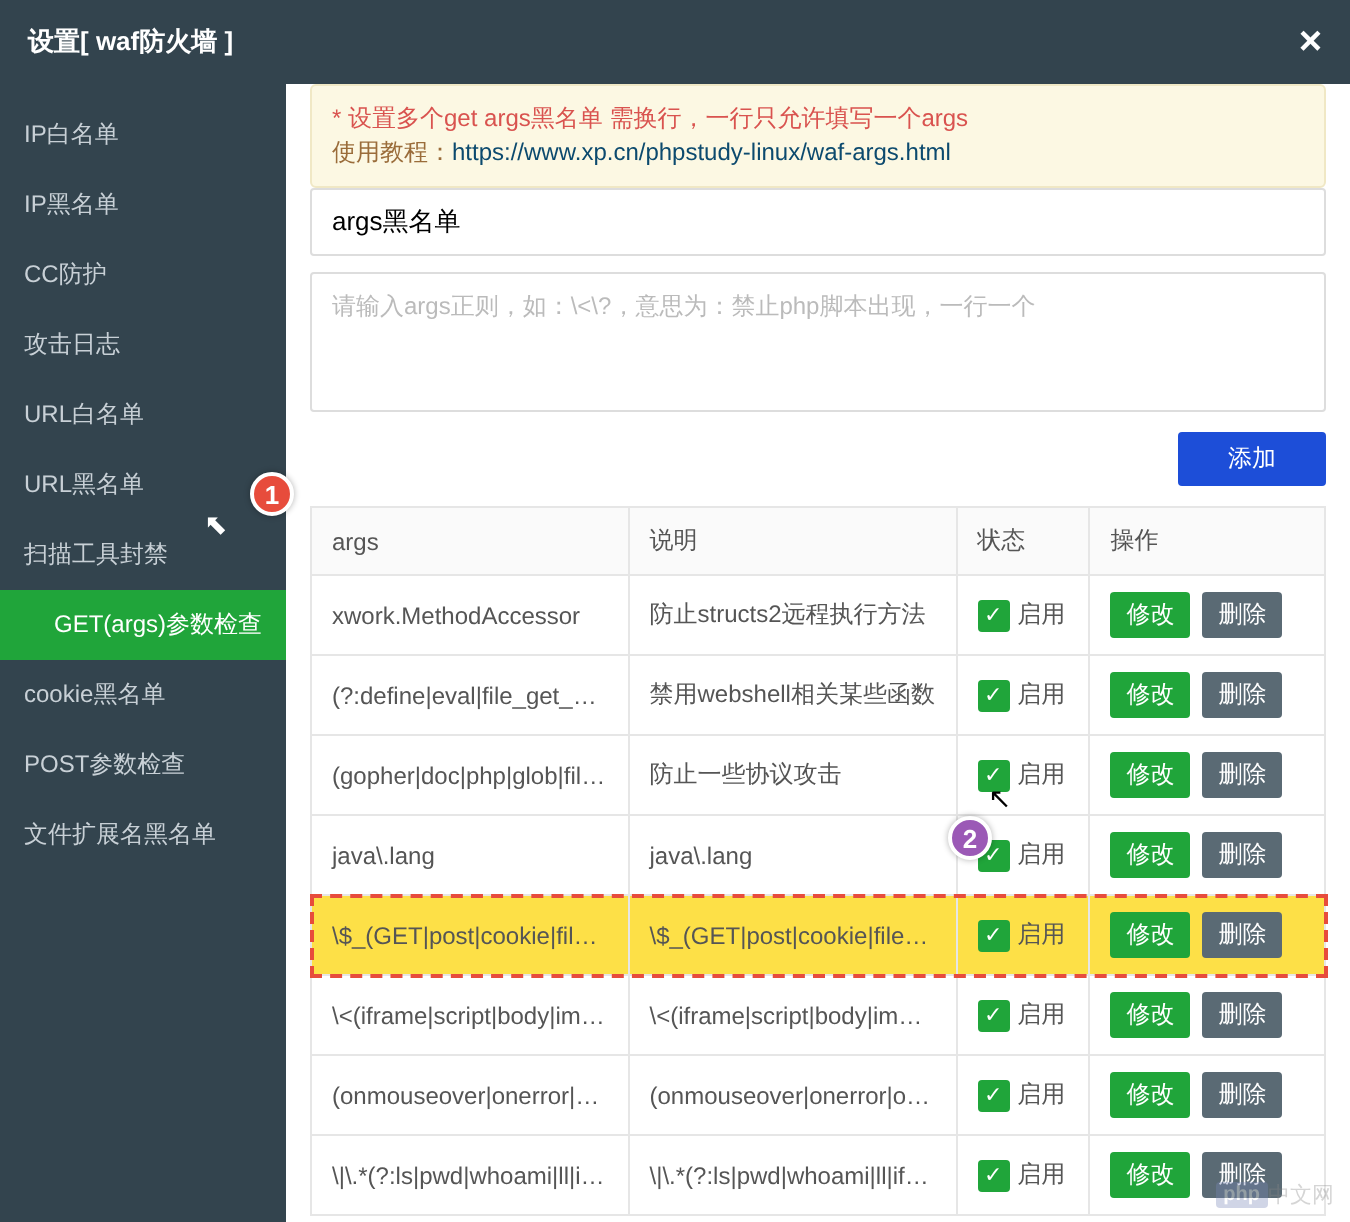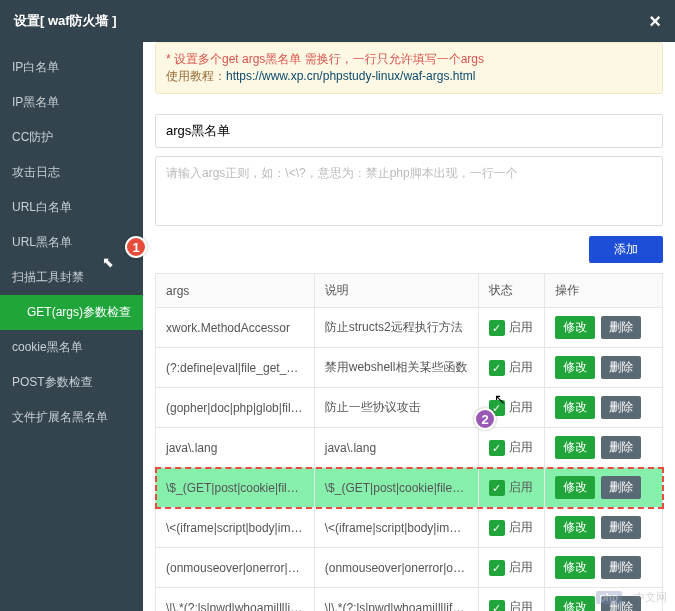--- a/index.html
+++ b/index.html
@@ -9,38 +9,38 @@
     .header-title { font-size: 13px; }
     .close-btn { color: #fff; font-size: 20px; cursor: pointer; }
     .body { display: flex; height: calc(611px - 42px); }
     .sidebar { width: 143px; background: #33444e; color: #c8d0d6; padding-top: 8px; }
     .sidebar-item { padding: 9px 12px; cursor: pointer; font-size: 12px; }
     .sidebar-item.active { background: #20a53a; color: #fff; text-align: right; }
     .content { flex: 1; padding: 0 12px 12px 12px; overflow: auto; position: relative; }
     .warning-box { background: #fcf8e3; border: 1px solid #f0e8c5; padding: 8px 10px; color: #9a6c3a; font-size: 12px; border-radius: 3px; margin-top: 0; }
     .warning-box .red { color: #d9534f; }
     .warning-box a { color: #0c4a6e; text-decoration: none; }
-    .section-title-box { border: 1px solid #ddd; border-radius: 2px; padding: 7px 10px; margin-top: 20px; font-size: 13px; background: #fff; }
+    .section-title-box { border: 1px solid #ddd; border-radius: 2px; padding: 7px 10px; margin-top: 0; font-size: 13px; background: #fff; }
     .input-box { border: 1px solid #ddd; border-radius: 2px; padding: 8px 10px; margin-top: 8px; height: 70px; color: #bbb; font-size: 12px; }
     .add-row { text-align: right; margin-top: 10px; }
     .btn-green { background: #1d4ed8; color: #fff; border: none; padding: 5px 25px; border-radius: 2px; font-size: 12px; cursor: pointer; }
     .btn-action { background: #20a53a; color: #fff; border: none; padding: 3px 8px; border-radius: 2px; font-size: 12px; cursor: pointer; }
     .btn-action.gray { background: #5a6a74; }
     table { width: 100%; border-collapse: collapse; margin-top: 10px; font-size: 12px; }
     th, td { border: 1px solid #e6e6e6; padding: 8px 10px; text-align: left; color: #555; }
     th { background: #fafafa; font-weight: normal; }
     .check { display: inline-block; width: 16px; height: 16px; background: #20a53a; color: #fff; border-radius: 2px; text-align: center; line-height: 16px; font-size: 11px; vertical-align: middle; margin-right: 4px; }
-    tr.highlight td { background: #86efac; }
+    tr.highlight td { background: #fde047; }
     tr.highlight { outline: 2px dashed #e74c3c; outline-offset: -1px; }
     .badge { position: absolute; width: 22px; height: 22px; border-radius: 50%; color: #fff; font-weight: bold; display: flex; align-items: center; justify-content: center; font-size: 13px; border: 2px solid #fff; box-shadow: 0 0 3px rgba(0,0,0,0.3); }
     .badge1 { background: #e74c3c; left: 125px; top: 236px; }
     .badge2 { background: #9b59b6; left: 474px; top: 408px; }
     .cursor { position: absolute; left: 102px; top: 254px; font-size: 14px; color: #fff; pointer-events: none; }
     .cursor2 { position: absolute; left: 494px; top: 391px; font-size: 14px; color: #000; pointer-events: none; }
-    .watermark { position: absolute; right: 8px; bottom: 6px; opacity: 0.35; font-size: 11px; color: #888; display: flex; align-items: center; gap: 12px; }
+    .watermark { position: absolute; right: 8px; bottom: 6px; opacity: 0.35; font-size: 11px; color: #888; display: flex; align-items: center; gap: 0; }
     .watermark .php-logo { background: #7a86b8; color: #fff; padding: 1px 4px; border-radius: 2px; font-weight: bold; font-size: 10px; }
     .col-args { width: 155px; max-width:155px; overflow:hidden; text-overflow:ellipsis; white-space:nowrap; }
     .col-desc { width: 160px; max-width:160px; overflow:hidden; text-overflow:ellipsis; white-space:nowrap; }
     .col-status { width: 65px; margin-left: 28px; }
     .col-ops { width: 115px; }
   </style>
 </head>
 <body>
 
 <div class="modal">

